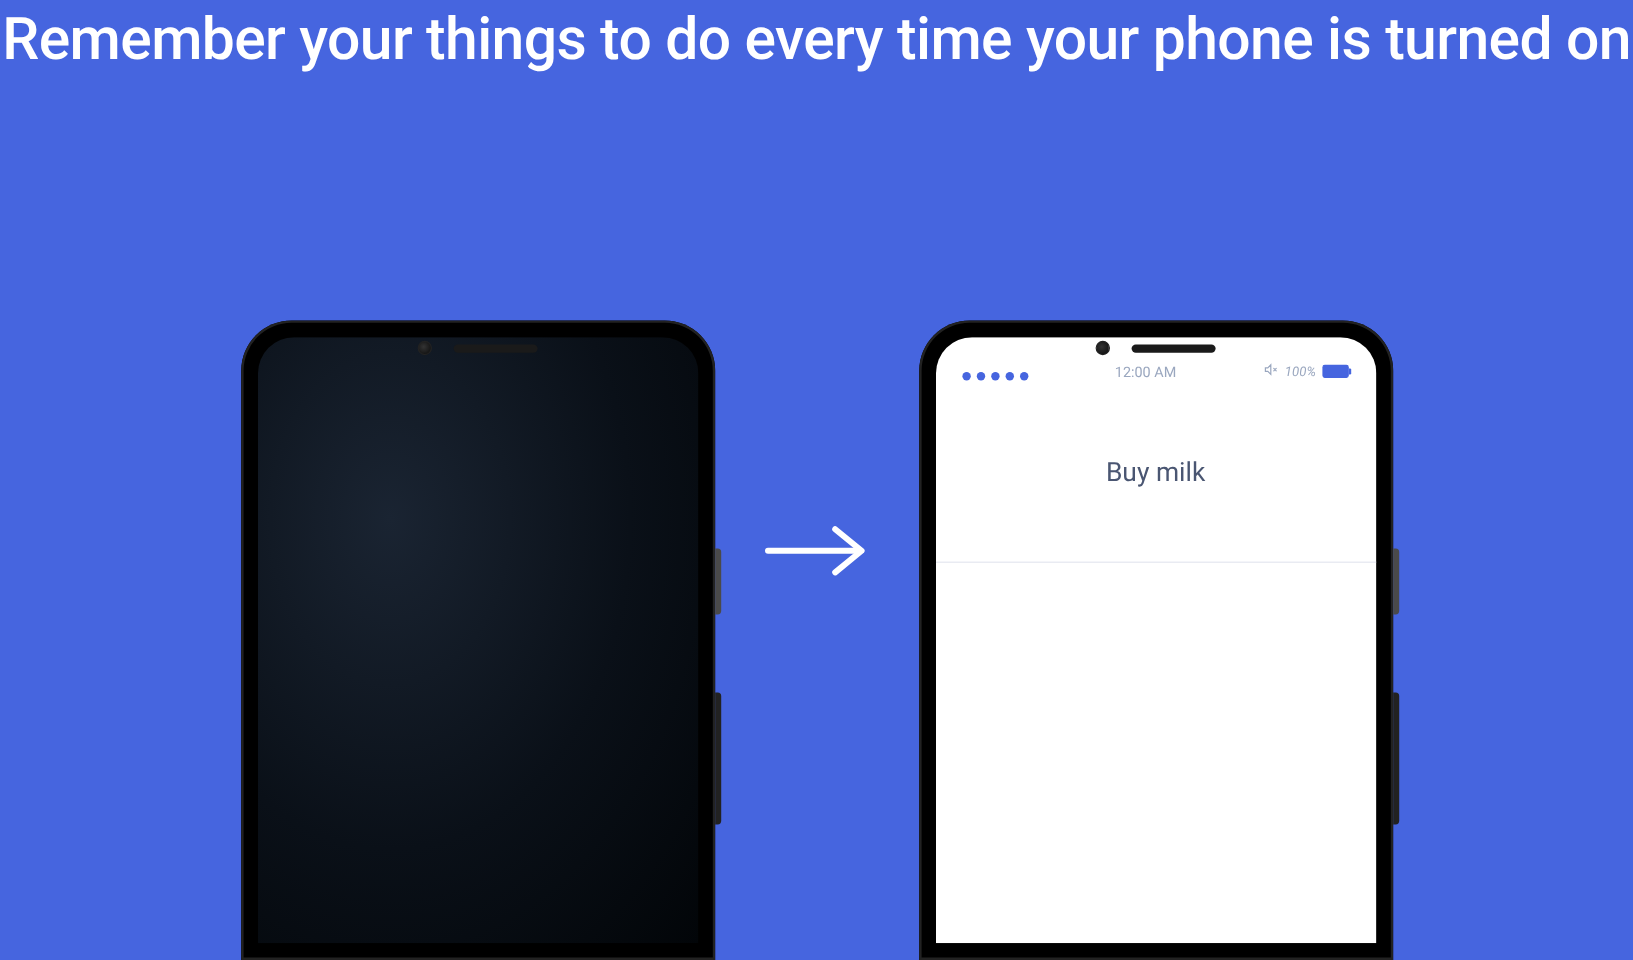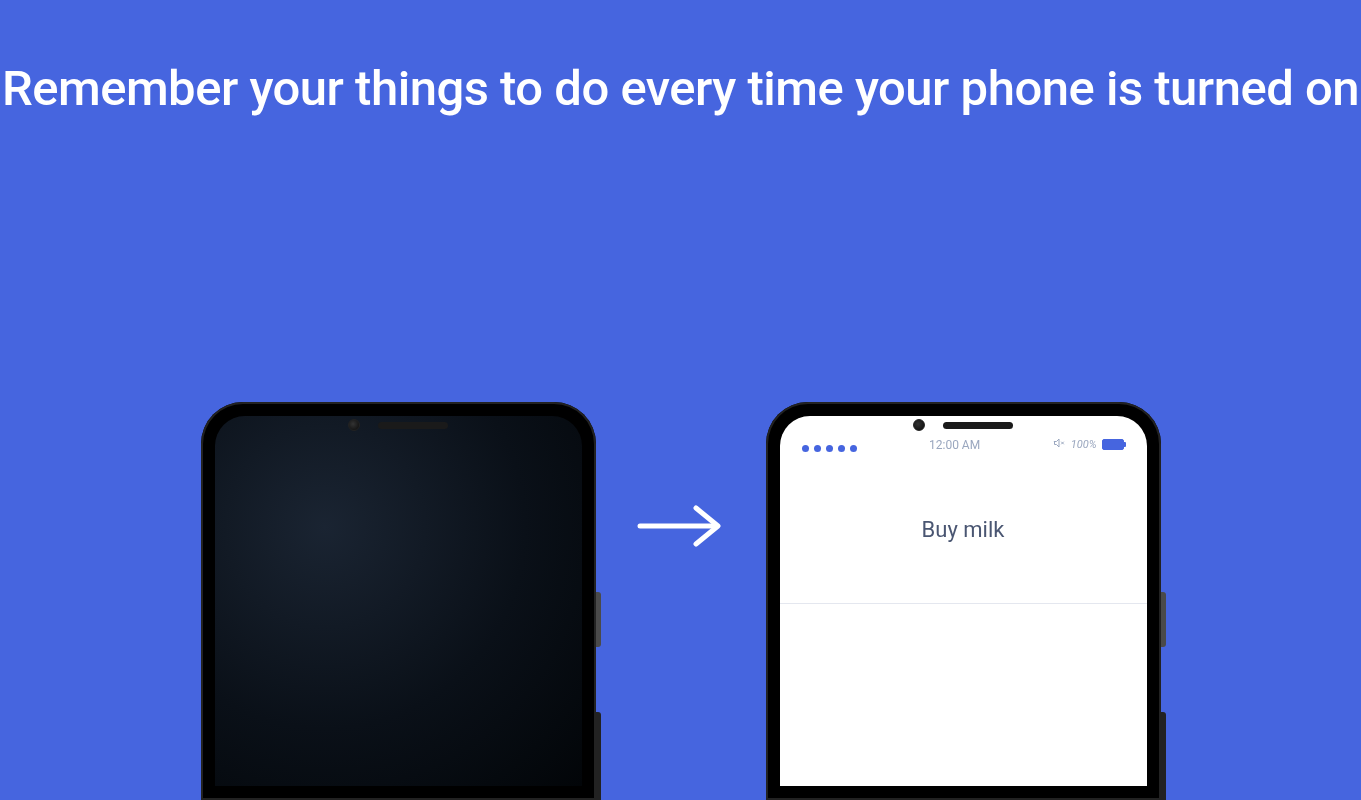--- a/index.html
+++ b/index.html
@@ -10,36 +10,35 @@
     font-family: -apple-system, BlinkMacSystemFont, "Segoe UI", Roboto, sans-serif;
     overflow: hidden;
     position: relative;
   }
   .headline {
     color: #fff;
     font-size: 49px;
     font-weight: 500;
     text-align: center;
     line-height: 1.35;
-    padding-top: 56px;
     letter-spacing: -0.5px;
   }
   .phones-row {
     position: absolute;
     bottom: 0;
     left: 0;
     right: 0;
     display: flex;
     align-items: flex-end;
     justify-content: center;
     gap: 40px;
   }
   .phone {
     width: 395px;
-    height: 398px;
+    height: 533px;
     background: #000;
     border-radius: 42px 42px 0 0;
     padding: 14px;
     position: relative;
     box-shadow: inset 0 0 0 2px #222;
   }
   .phone-inner {
     width: 100%;
     height: 100%;
     border-radius: 30px 30px 0 0;

